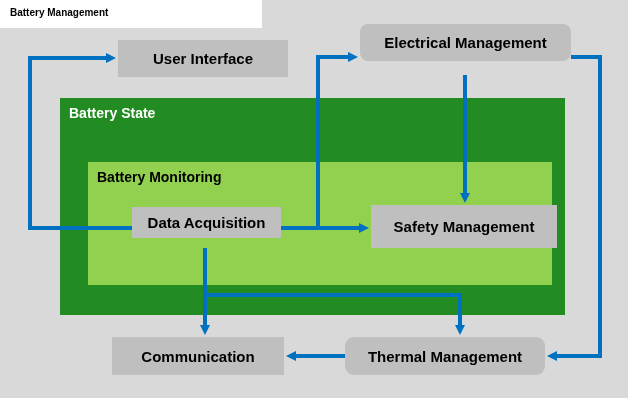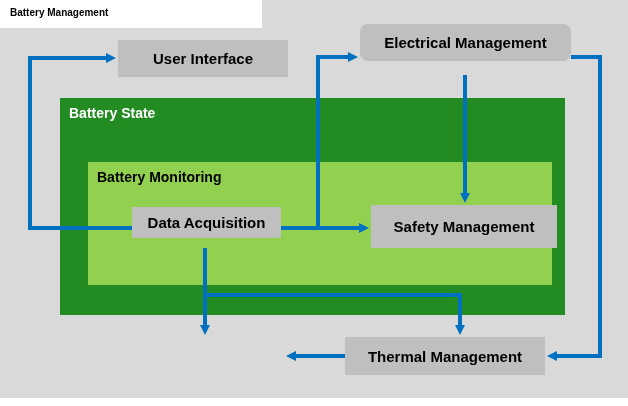--- a/index.html
+++ b/index.html
@@ -107,16 +107,17 @@
   </svg>
 
   <div class="node" style="left:118px; top:40px; width:170px; height:37px;">User Interface</div>
 
   <div class="node" style="left:360px; top:24px; width:211px; height:37px;border-radius:8px;">Electrical Management</div>
 
   <div class="node" style="left:132px; top:207px; width:149px; height:31px;">Data Acquisition</div>
 
   <div class="node" style="left:371px; top:205px; width:186px; height:43px;">Safety Management</div>
 
+  <div class="node" style="left:112px; top:337px; width:172px; height:38px;">Communication</div>
 
-  <div class="node" style="left:345px; top:337px; width:200px; height:38px;">Thermal Management</div>
+  <div class="node" style="left:345px; top:337px; width:200px; height:38px;border-radius:9px;">Thermal Management</div>
 
 </div>
 
 </body></html>

